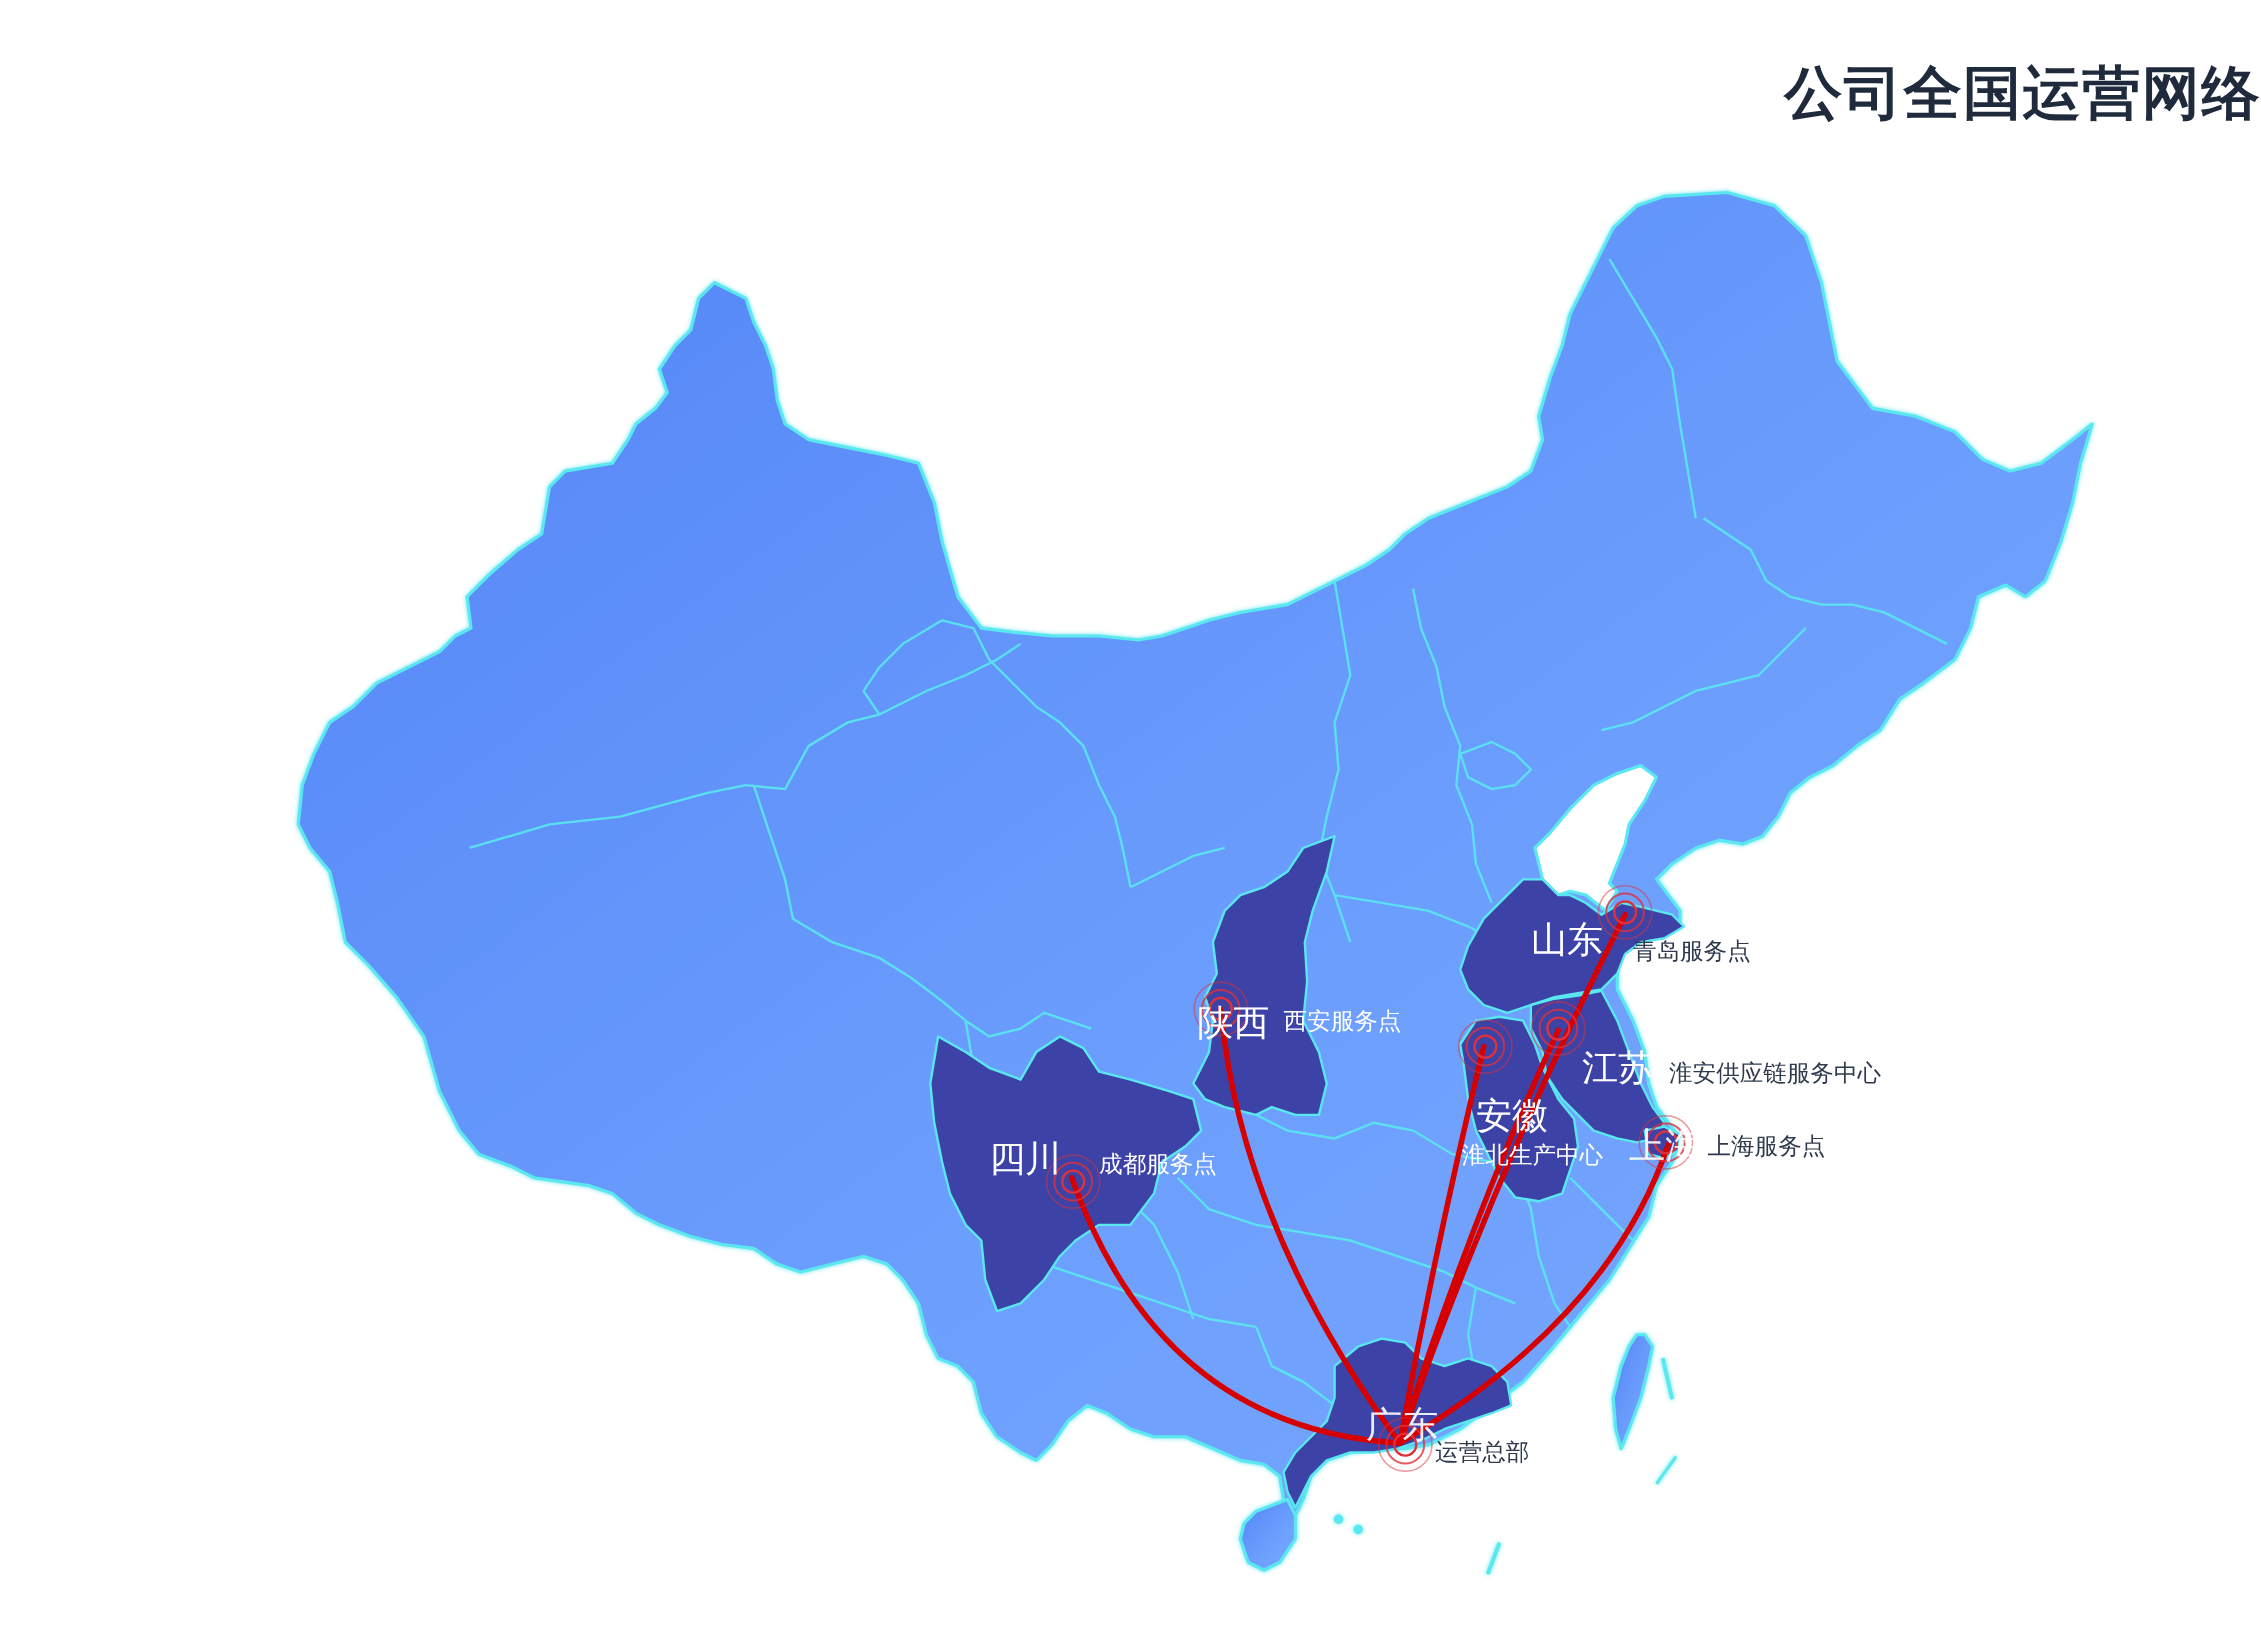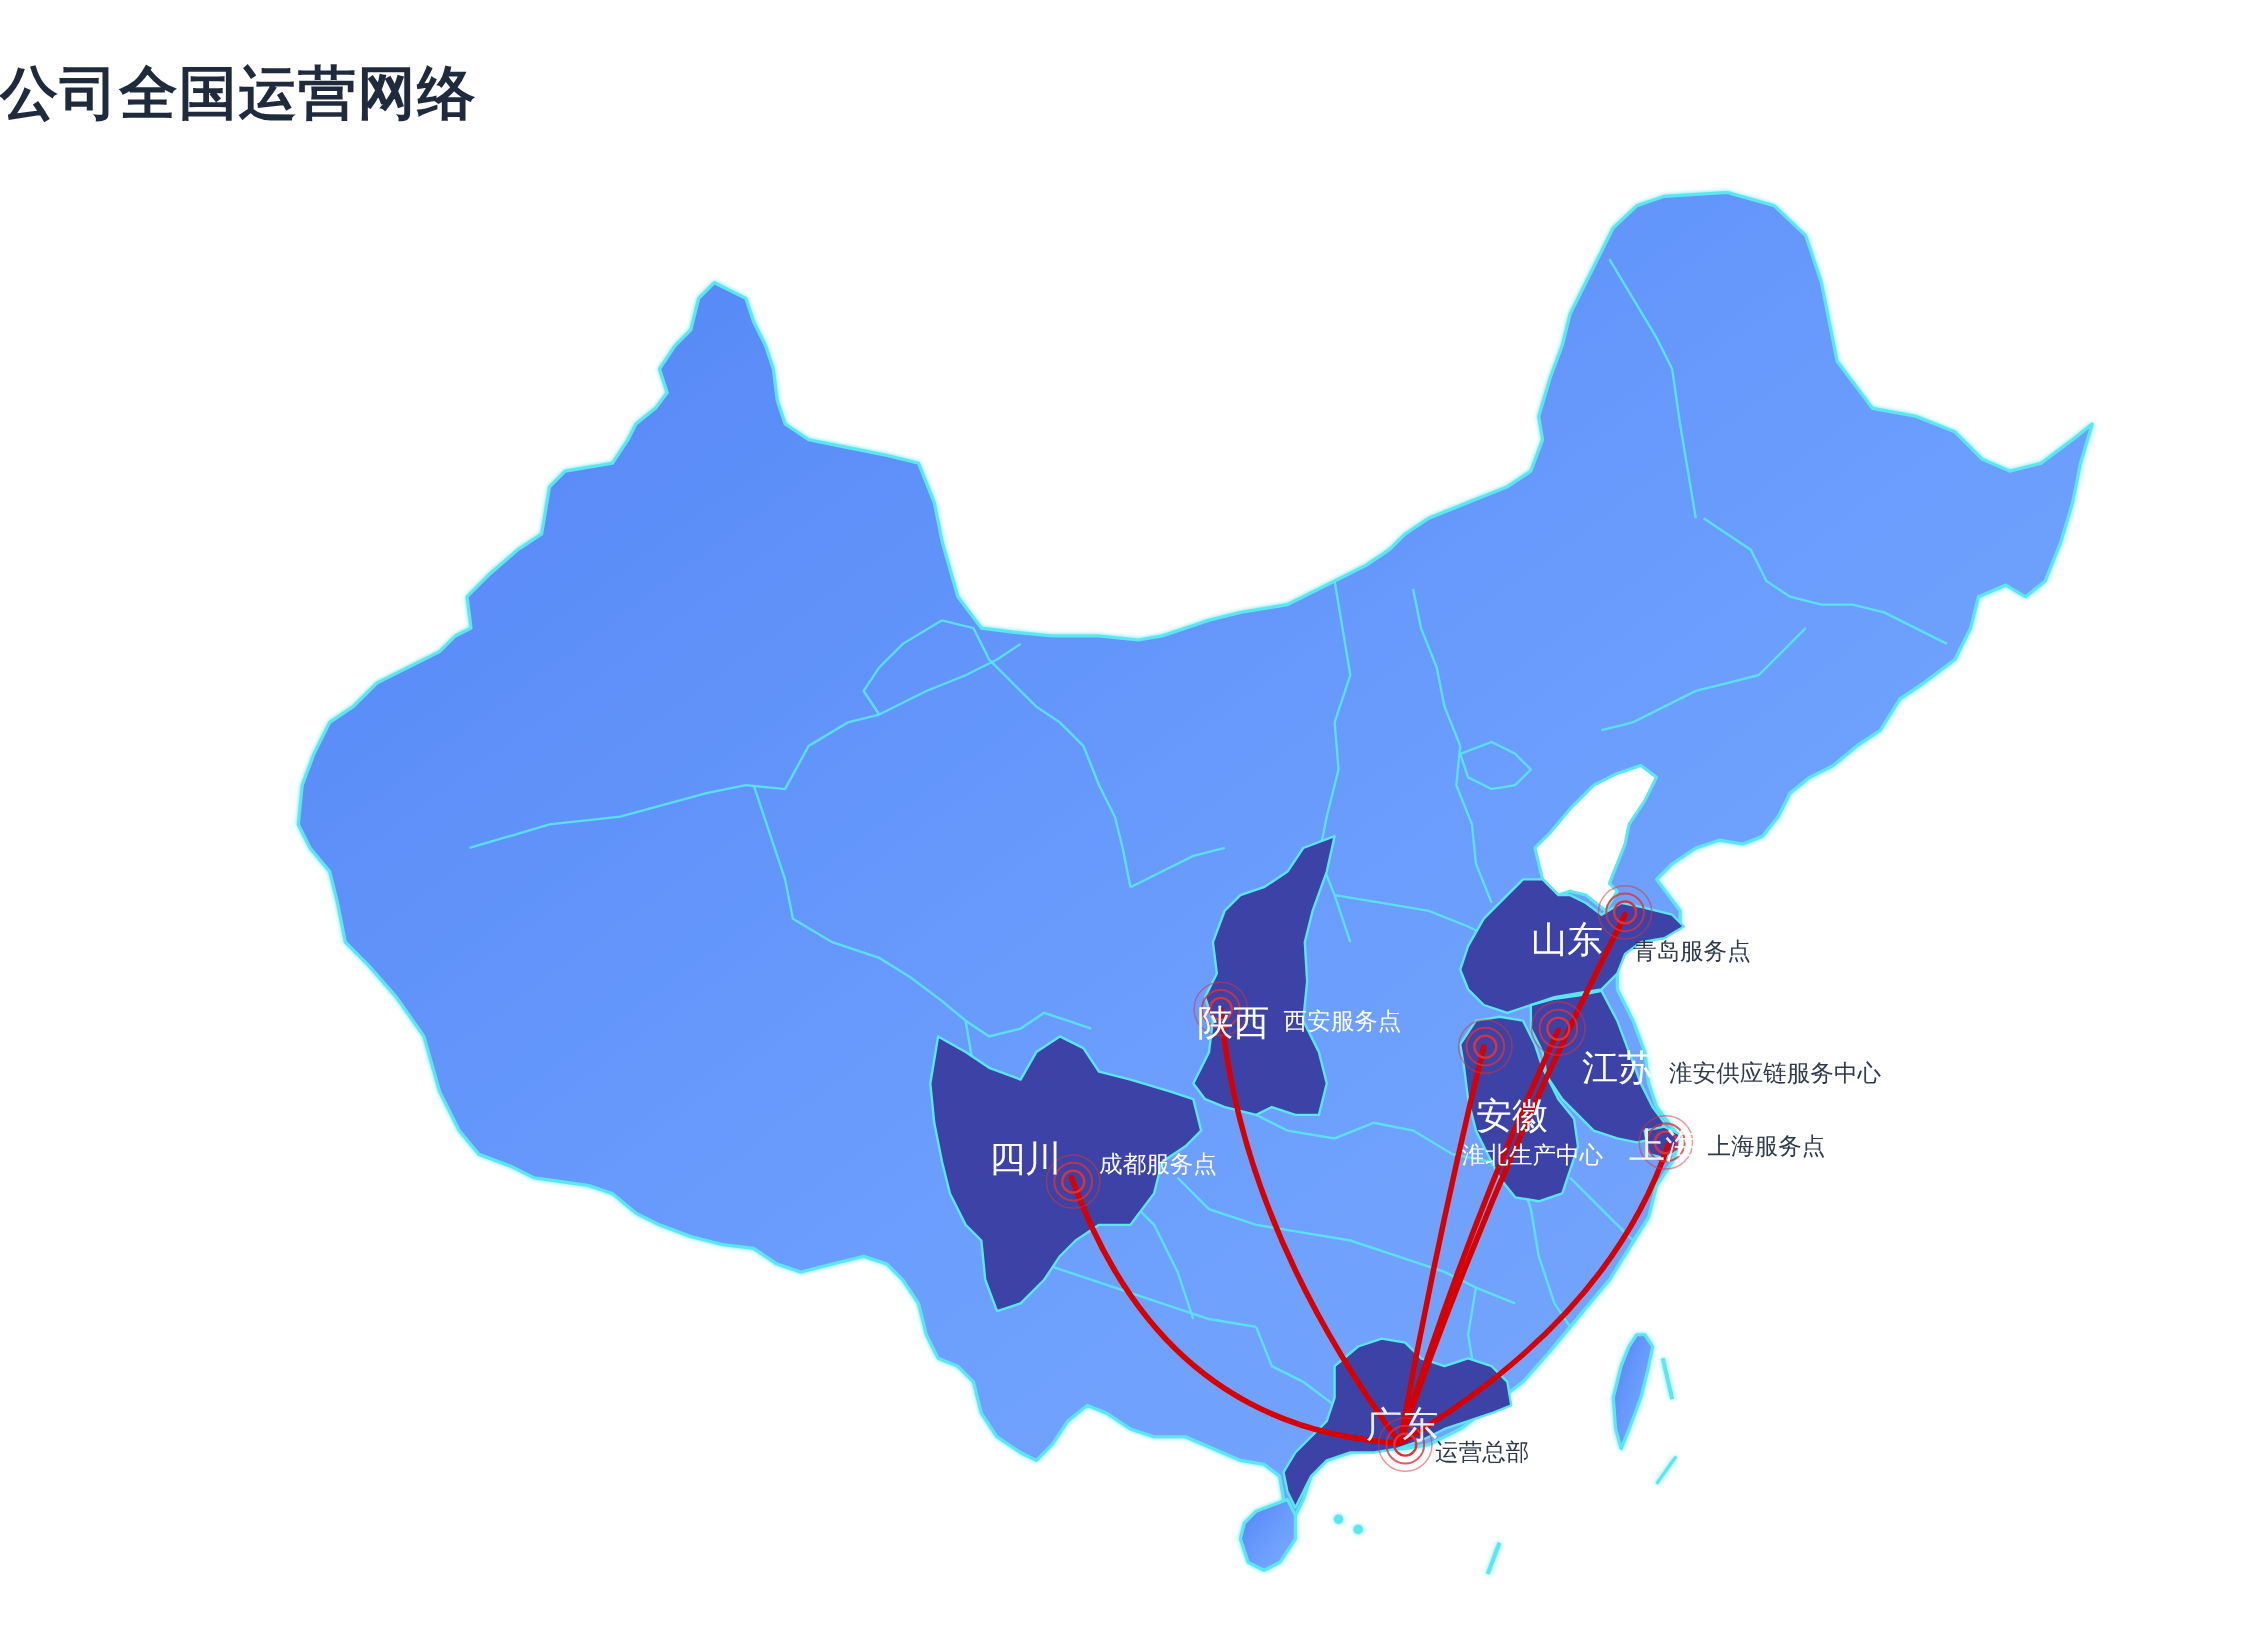--- a/index.html
+++ b/index.html
@@ -1,17 +1,17 @@
 <!DOCTYPE html>
 <html style="font-size:12.6px"><head>
 <meta charset="utf-8">
 <style>
   html, body { margin: 0; padding: 0; background: #ffffff; }
   body { width: 2261px; height: 1652px; position: relative; overflow: hidden; font-family: "DejaVu Sans", "Liberation Sans", sans-serif; }
-  .title { position: absolute; left: 0; width: 2261px; top: 55px; text-align: left; font-size: 58px; font-weight: bold; color: #1f2a3c; letter-spacing: 1.6px; }
+  .title { position: absolute; left: 0; width: 2261px; top: 55px; text-align: right; font-size: 58px; font-weight: bold; color: #1f2a3c; letter-spacing: 1.6px; }
   svg.map { position: absolute; left: 0; top: 0; width: 2261px; height: 1652px; }
   .prov-label { font-size: 46px; fill: #ffffff; font-family: "DejaVu Sans", sans-serif; }
   .pt-label-dark { font-size: 30px; fill: #2f3a4d; font-family: "DejaVu Sans", sans-serif; }
   .pt-label-light { font-size: 30px; fill: #ffffff; font-family: "DejaVu Sans", sans-serif; }
 </style>
 </head>
 <body>
 
 <div class="title">公司全国运营网络</div>
 

